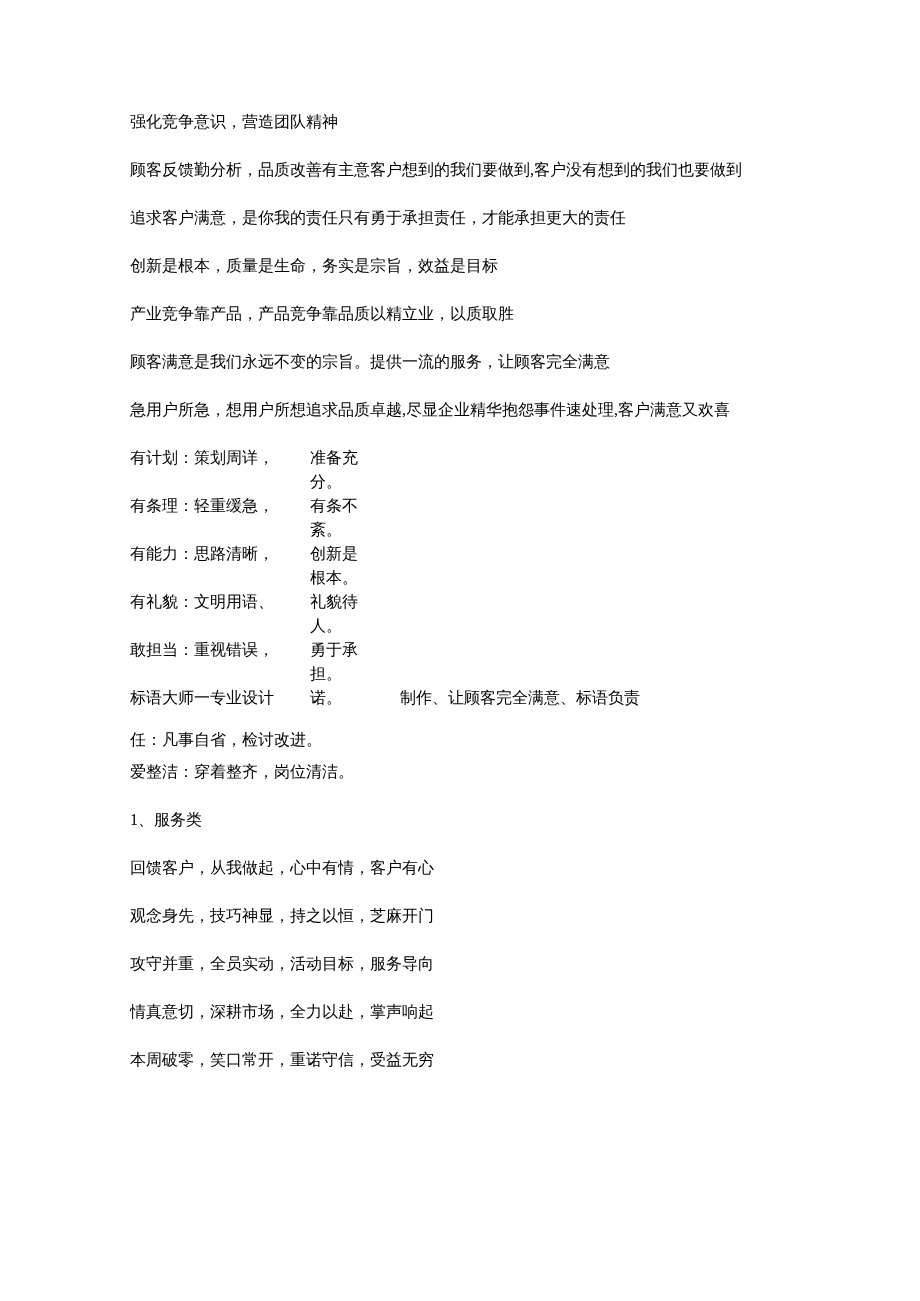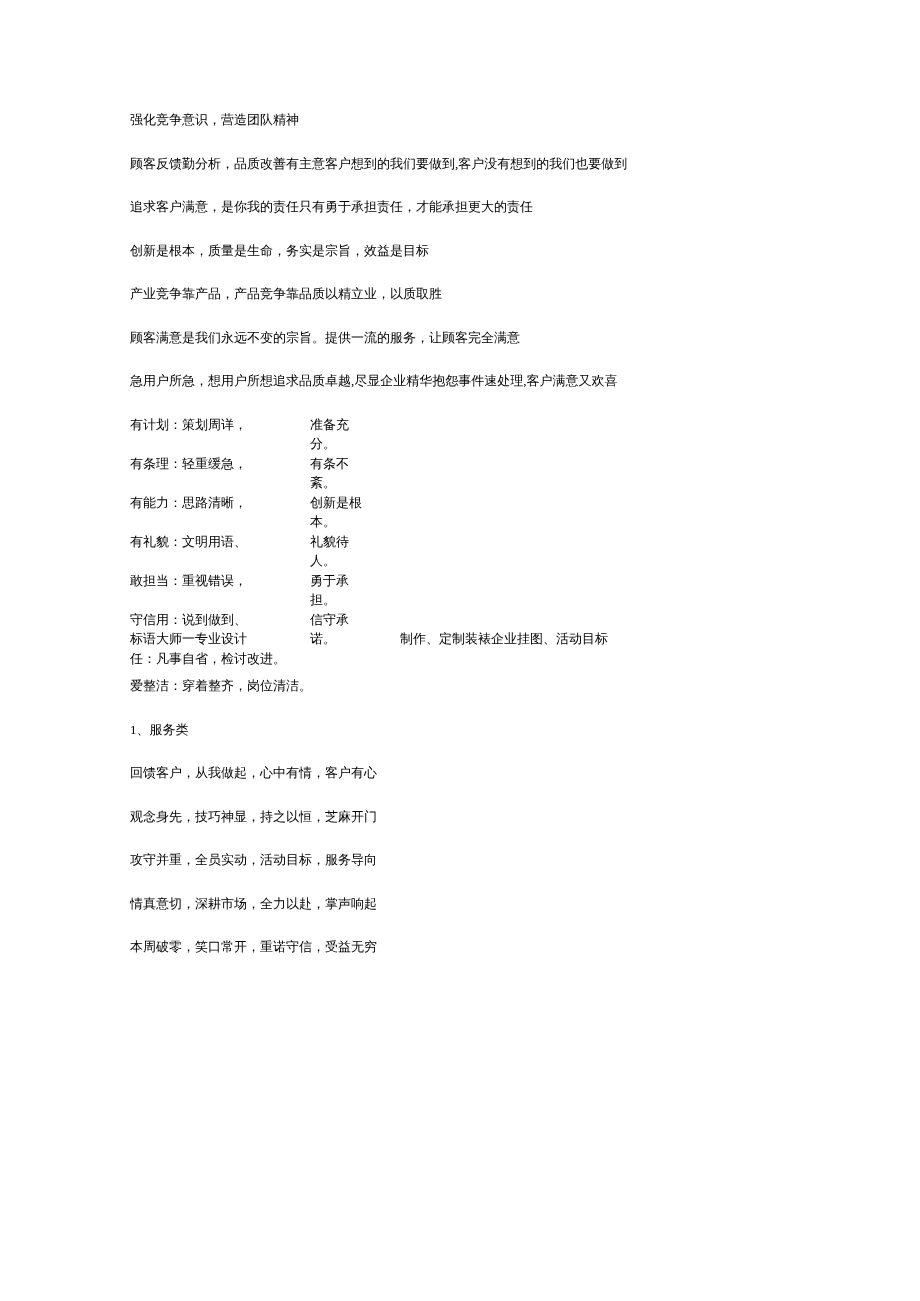--- a/index.html
+++ b/index.html
@@ -5,28 +5,28 @@
   body {
     margin: 0;
     padding: 0;
     background: #ffffff;
     font-family: "SimSun", "宋体", serif;
     width: 920px;
   }
   .page {
     padding: 110px 130px 80px 130px;
     color: #000000;
-    font-size: 13px;
+    font-size: 16px;
     line-height: 1.5;
   }
   .para {
     margin: 0 0 24px 0;
   }
   .table-section {
-    margin-bottom: 0;
+    margin-bottom: 18px;
   }
   .row {
     display: flex;
     align-items: flex-start;
   }
   .col-a {
     width: 180px;
     flex: none;
   }
   .col-b {
@@ -69,27 +69,23 @@
     </div>
     <div class="row">
       <div class="col-a">有礼貌：文明用语、</div>
       <div class="col-b">礼貌待人。</div>
     </div>
     <div class="row">
       <div class="col-a">敢担当：重视错误，</div>
       <div class="col-b">勇于承担。</div>
     </div>
     <div class="row">
-      <div class="col-a">守信用：说到做到、</div>
-      <div class="col-b">信守承</div>
-    </div>
-    <div class="row">
       <div class="col-a">标语大师一专业设计</div>
       <div class="col-b">诺。</div>
-      <div class="trailing">制作、定制装裱企业挂图、活动目标</div>
+      <div class="trailing">制作、让顾客完全满意、标语负责</div>
     </div>
   </div>
   <div class="trailing-block">任：凡事自省，检讨改进。</div>
 
   <p class="para">爱整洁：穿着整齐，岗位清洁。</p>
 
   <p class="para">1、服务类</p>
 
   <p class="para">回馈客户，从我做起，心中有情，客户有心</p>
   <p class="para">观念身先，技巧神显，持之以恒，芝麻开门</p>

